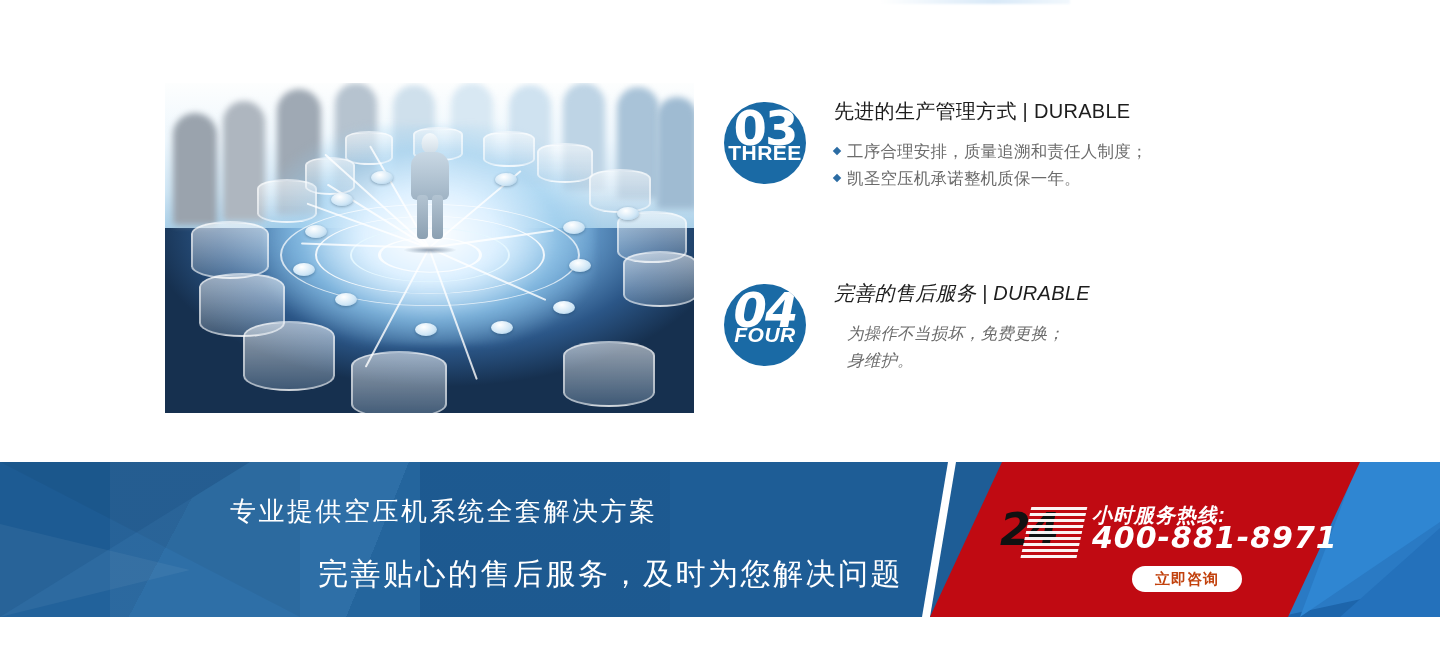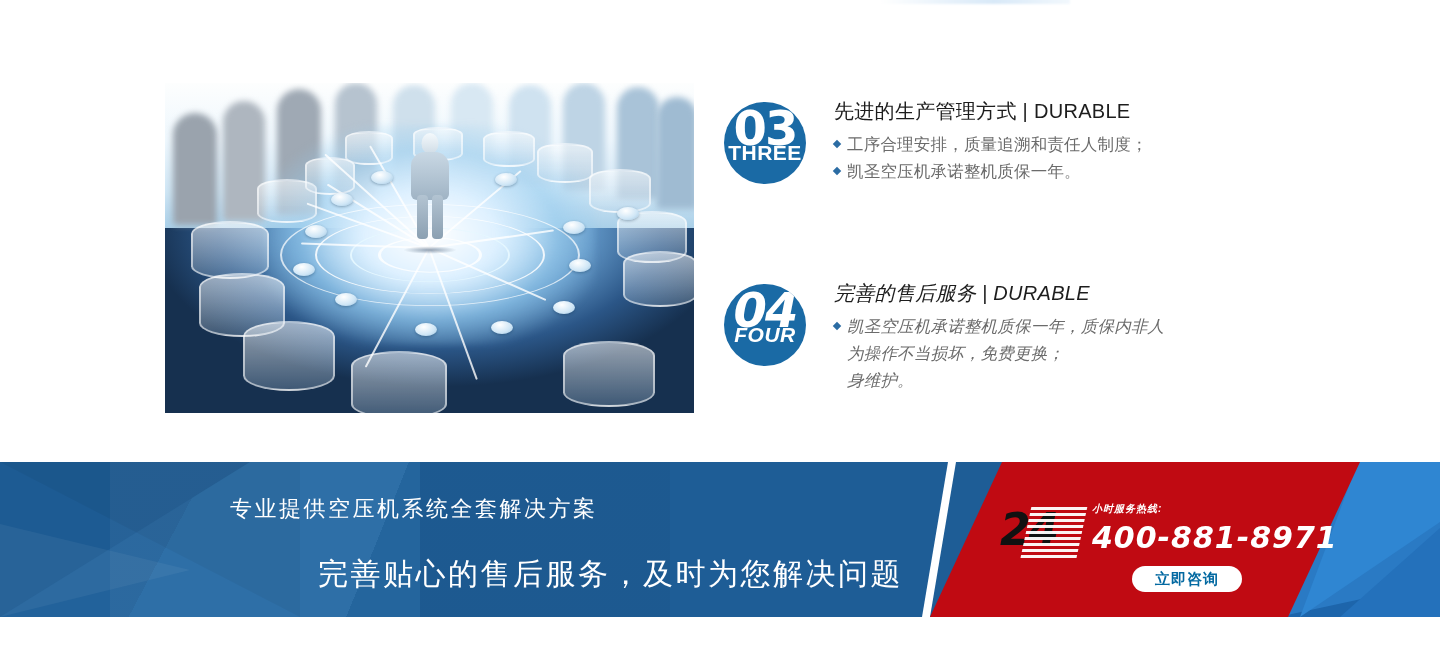--- a/index.html
+++ b/index.html
@@ -99,21 +99,21 @@
   .badge .word{
     position:absolute; left:50%; top:40px; transform:translateX(-50%);
     font-size:21px; font-weight:700; color:#ffffff; letter-spacing:.5px;
     line-height:22px; white-space:nowrap;
   }
   .f-body{ margin-left:110px; padding-top:2px; }
   .f-title{
     font-size:20px; color:#1d1d1d; font-weight:400; letter-spacing:.3px;
     line-height:30px; white-space:nowrap;
   }
-  .f-lines{ margin-top:5px; }
+  .f-lines{ margin-top:12px; }
   .f-line{
     font-size:16.5px; color:#6b6b6b; line-height:27px; letter-spacing:.2px;
     position:relative; padding-left:13px;
   }
   .f-line .dot{
     position:absolute; left:0; top:10px; width:6px; height:6px;
     background:#2b6ca3; transform:rotate(45deg);
   }
   .f-line.cont{ padding-left:13px; }
 
@@ -133,21 +133,21 @@
     border-left:190px solid rgba(255,255,255,.05); border-top:46px solid transparent; border-bottom:47px solid transparent; }
   .bn-f6{ left:0; top:0; width:0; height:0;
     border-right:300px solid rgba(0,0,0,.045); border-bottom:155px solid transparent; }
 
   .bn-lines{
     position:absolute; left:0; top:0; width:1000px; height:155px;
     color:#ffffff; text-align:left;
   }
   .bn-line1{
     position:absolute; left:230px; top:32px;
-    font-size:22px; letter-spacing:2.5px; color:#ffffff; white-space:nowrap;
+    font-size:26px; letter-spacing:2.5px; color:#ffffff; white-space:nowrap;
   }
   .bn-line2{
     position:absolute; left:318px; top:92px;
     font-size:30px; letter-spacing:2.5px; color:#ffffff; white-space:nowrap;
   }
 
   
   .bn-red{
     position:absolute; left:930px; top:0; width:430px; height:155px;
     background:#c00a12;
@@ -181,34 +181,34 @@
     font-family:"DejaVu Sans",sans-serif;
   }
   .hot-24stripes{
     position:absolute; left:26px; top:8px; width:56px; height:52px;
     background:repeating-linear-gradient(0deg,#ffffff 0px,#ffffff 3px,transparent 3px,transparent 6px);
     transform:skewX(-12deg);
     mix-blend-mode:screen; opacity:.95;
   }
   .hot-sub{
     position:absolute; left:92px; top:4px;
-    font-size:10px; font-weight:700; font-style:italic; color:#ffffff;
+    font-size:20px; font-weight:700; font-style:italic; color:#ffffff;
     letter-spacing:1px; white-space:nowrap;
   }
   .hot-num{
     position:absolute; left:92px; top:22px;
     font-size:30px; font-weight:700; font-style:italic; color:#ffffff;
     letter-spacing:1px; white-space:nowrap;
     font-family:"DejaVu Sans",sans-serif;
   }
   .hot-btn{
     position:absolute; left:132px; top:68px; width:110px; height:26px;
     background:#ffffff; border-radius:14px;
     display:flex; align-items:center; justify-content:center;
-    font-size:15px; font-weight:700; color:#0369a1; letter-spacing:1px;
+    font-size:15px; font-weight:700; color:#c2410c; letter-spacing:1px;
   }
 </style>
 </head>
 <body>
 
 <div class="top-sliver"></div>
 
 <div class="feature-image">
   <div class="fi-sky"></div>
 
@@ -303,24 +303,20 @@
   </div>
 
   <div class="feature">
     <div class="badge">
       <div class="num">04</div>
       <div class="word">FOUR</div>
     </div>
     <div class="f-body">
       <div class="f-title">完善的售后服务 | DURABLE</div>
       <div class="f-lines">
-        <div class="f-line">
-          <span class="dot"></span>
-          <span>凯圣空压机承诺整机质保一年，质保内非人</span>
-        </div>
         <div class="f-line cont">
           <span>为操作不当损坏，免费更换；</span>
         </div>
         <div class="f-line cont">
           <span>身维护。</span>
         </div>
       </div>
     </div>
   </div>
 

